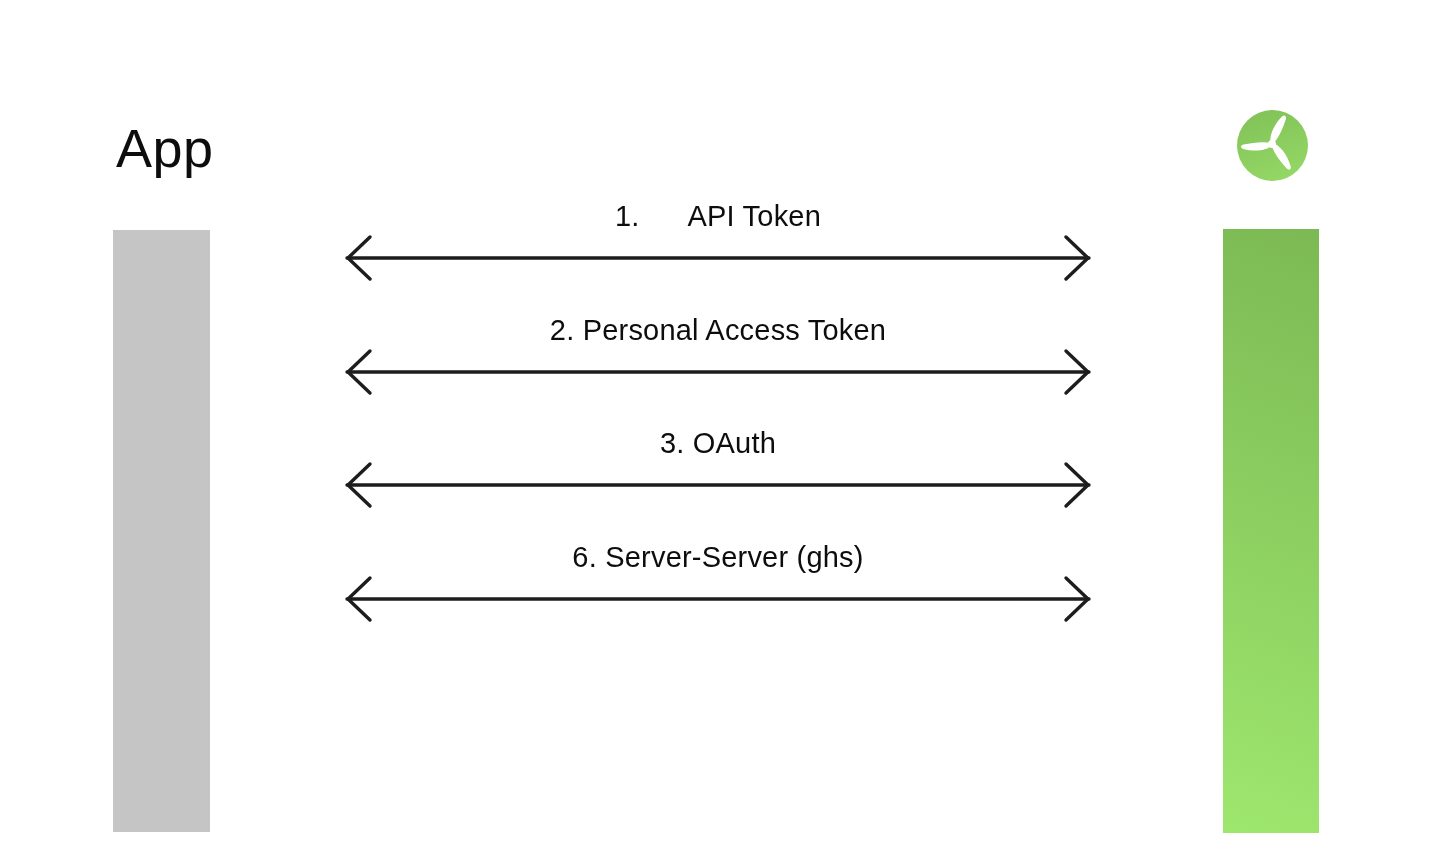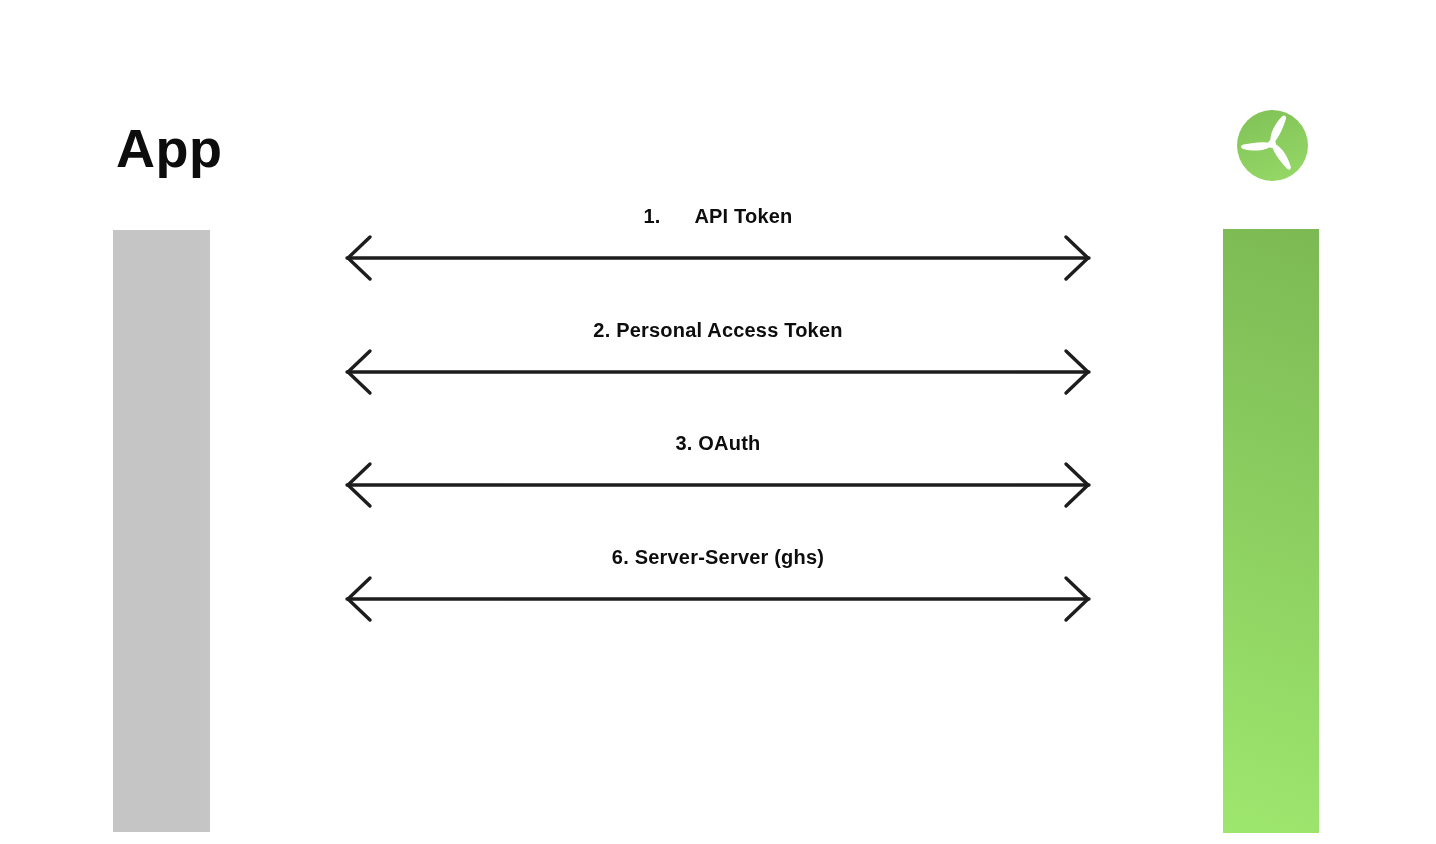--- a/index.html
+++ b/index.html
@@ -21,21 +21,21 @@
   }
   .canvas{
     position:relative;
     width:1436px;height:844px;
   }
   .app-title{
     position:absolute;
     left:116px;top:121px;
     margin:0;
     font-size:54px;
-    font-weight:700;
+    font-weight:400;
     line-height:1;
     color:var(--text);
     letter-spacing:0.5px;
   }
   .logo{
     position:absolute;
     left:1237px;top:110px;
     width:71px;height:71px;
   }
   .lane-bar{
@@ -61,22 +61,22 @@
   }
   .conn-row{
     display:flex;
     flex-direction:column;
     align-items:center;
   }
   .conn-label{
     height:28px;
     line-height:28px;
     margin-bottom:2px;
-    font-size:20px;
-    font-weight:700;
+    font-size:29px;
+    font-weight:400;
     color:var(--text);
     white-space:pre;
     text-align:center;
     letter-spacing:0.2px;
   }
   .arrow-svg{
     display:block;
     width:748px;height:52px;
   }
   .arrow-svg line,.arrow-svg polyline{

